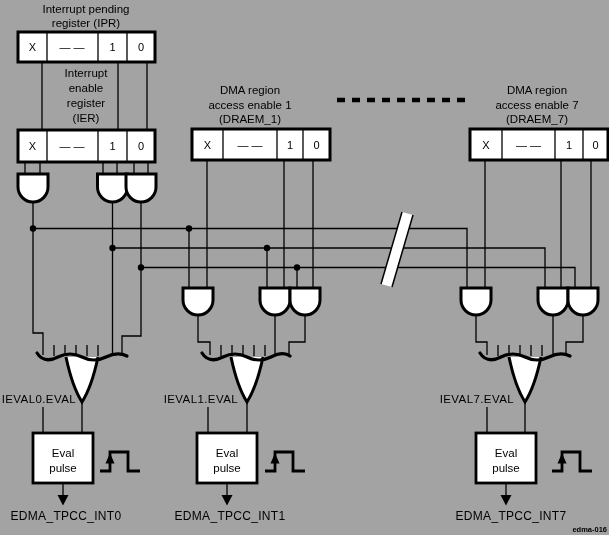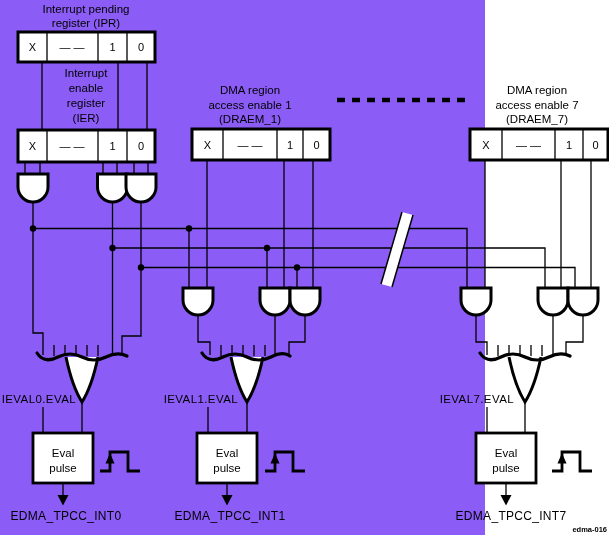--- a/index.html
+++ b/index.html
@@ -1,16 +1,16 @@
 <!DOCTYPE html>
 <html><head>
 <meta charset="utf-8">
 <style>
   html,body { margin:0; padding:0; background:#ffffff; }
-  .stage { width:485px; height:535px; position:relative; background:#8b5cf6;text-decoration:underline; }
+  .stage { width:609px; height:535px; position:relative; background:#a3a3a3;text-decoration:underline; }
   svg { display:block; }
   text { font-family:"Liberation Sans", sans-serif; fill:#000; }
   .lbl  { font-size:11.5px; text-anchor:middle; }
   .cell { font-size:11px;  text-anchor:middle; }
   .sig  { font-size:11.5px; text-anchor:end; letter-spacing:0.4px; }
   .out  { font-size:12px;  text-anchor:middle; letter-spacing:0.3px; }
   .tiny { font-size:7.5px; font-weight:bold; text-anchor:end; }
   .thin   { stroke:#000; stroke-width:1.3; fill:none; }
   .regbox { fill:#fff; stroke:#000; stroke-width:3; }
   .gate   { fill:#fff; stroke:#000; stroke-width:3; }

